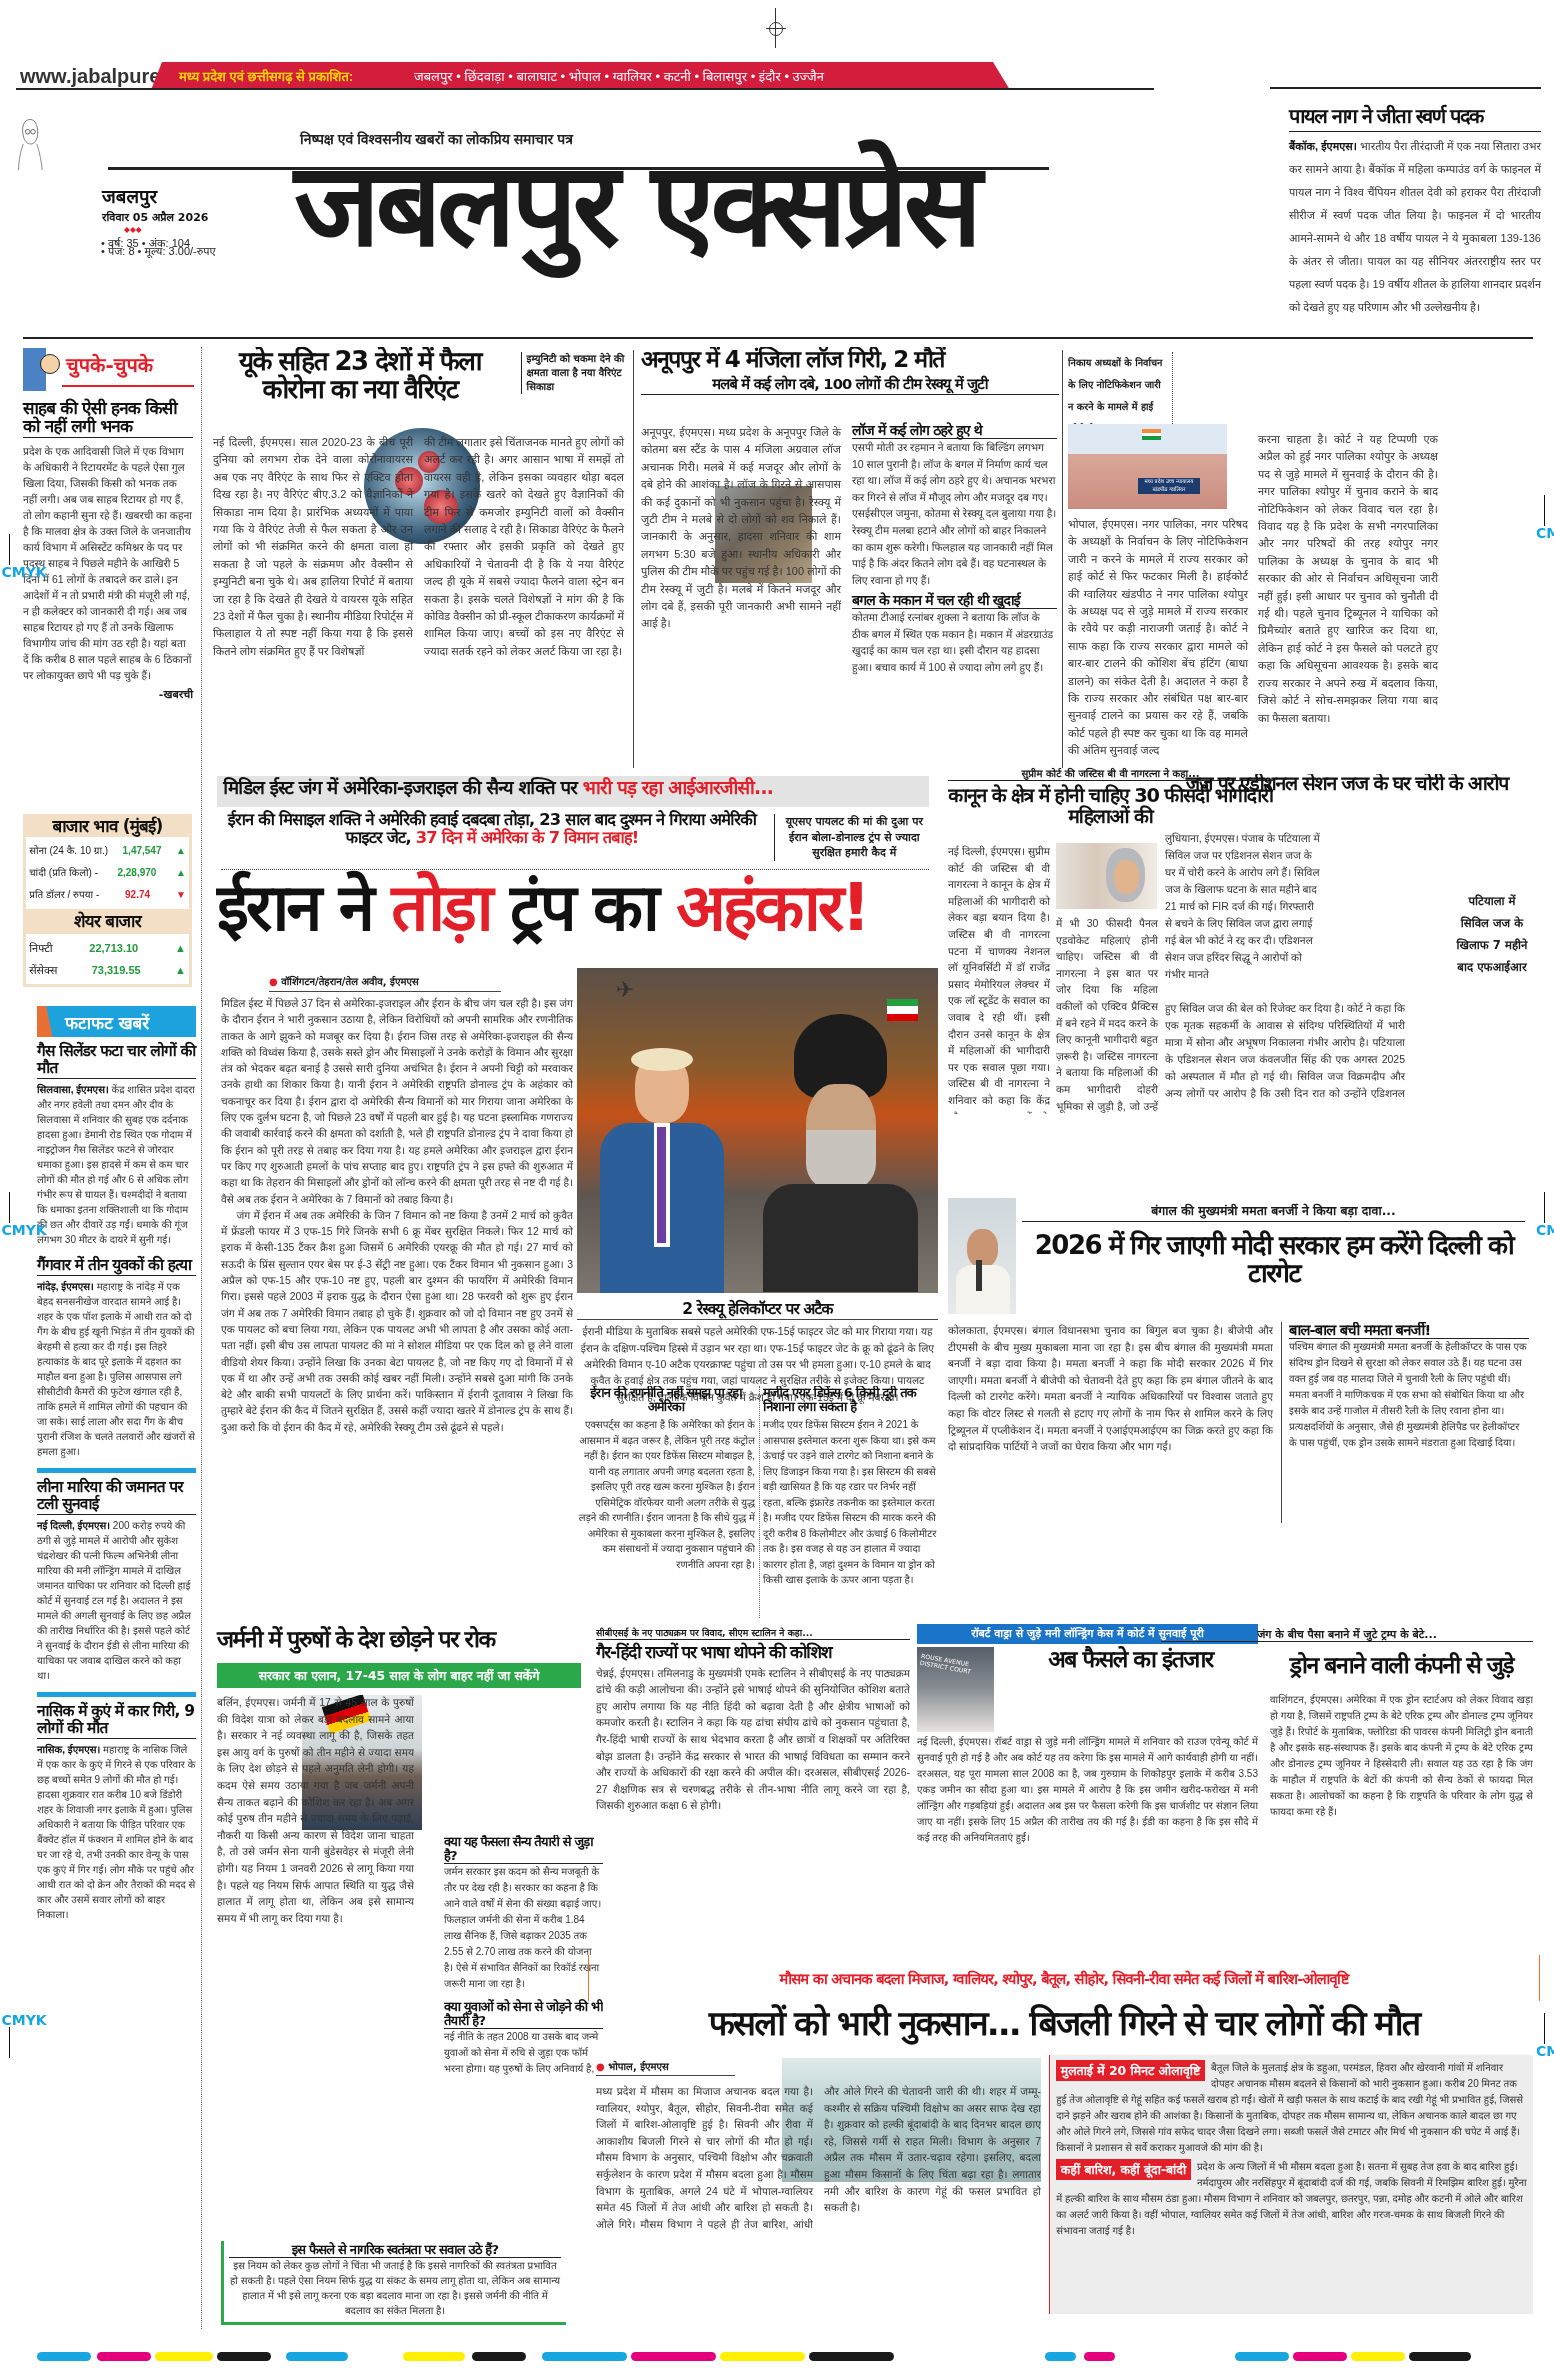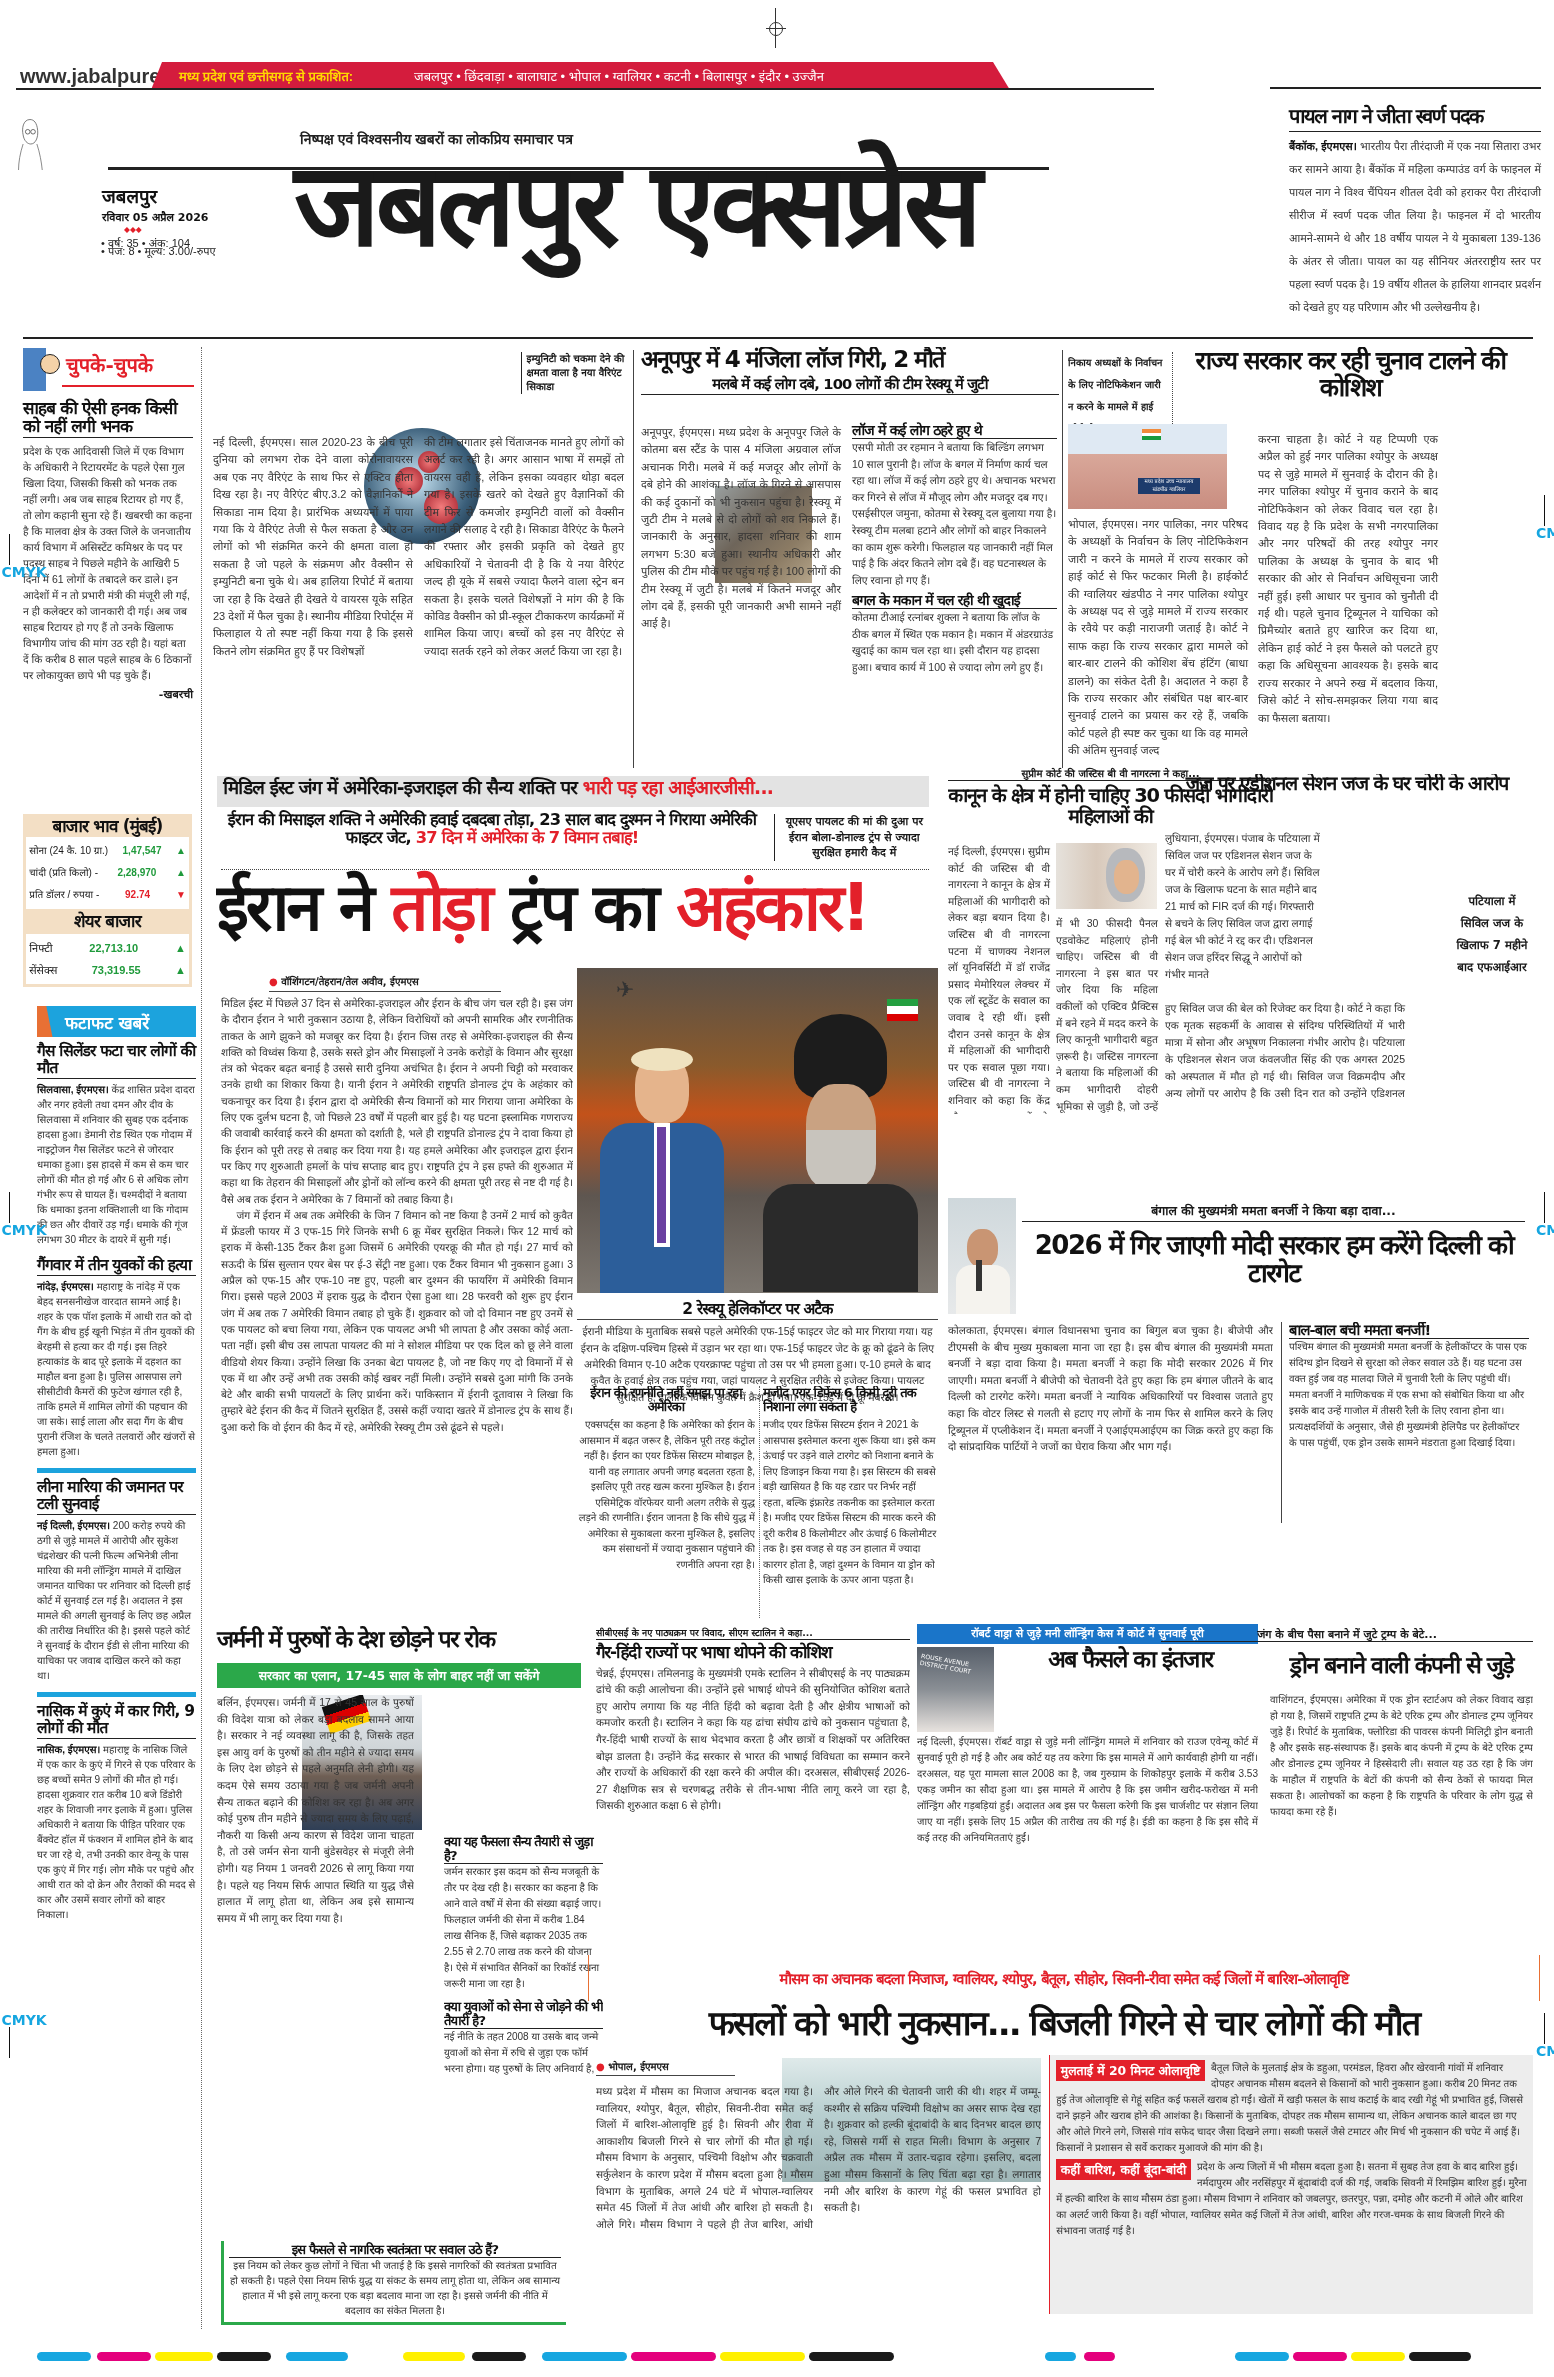--- a/index.html
+++ b/index.html
@@ -135,20 +135,21 @@
   </p>
   <div style="height:4.6px;background:#1ca3dd;margin-top:9.3px;"></div>
   <div class="hl" style="font-size:15.5px;margin-top:6.2px;border-bottom:1.5px solid #222;padding-bottom:1.5px;letter-spacing:-0.8px;">नासिक में कुएं में कार गिरी, 9 लोगों की मौत</div>
   <p class="body-text" style="font-size:10px;line-height:15px;margin-top:3.1px;text-align:left;">
     <span class="dateline">नासिक, ईएमएस।</span>
     <span>महाराष्ट्र के नासिक जिले में एक कार के कुएं में गिरने से एक परिवार के छह बच्चों समेत 9 लोगों की मौत हो गई। हादसा शुक्रवार रात करीब 10 बजे डिंडोरी शहर के शिवाजी नगर इलाके में हुआ। पुलिस अधिकारी ने बताया कि पीड़ित परिवार एक बैंक्वेट हॉल में फंक्शन में शामिल होने के बाद घर जा रहे थे, तभी उनकी कार वेन्यू के पास एक कुएं में गिर गई। लोग मौके पर पहुंचे और आधी रात को दो क्रेन और तैराकों की मदद से कार और उसमें सवार लोगों को बाहर निकाला।</span>
   </p>
 </div>
 
 <div class="abs" style="left:213px;top:347px;width:414px;height:418px;overflow:hidden;">
+  <div class="hl" style="position:absolute;left:0;top:0;width:294px;font-size:26px;text-align:center;">यूके सहित 23 देशों में फैला कोरोना का नया वैरिएंट</div>
   <div style="position:absolute;left:308px;top:4.6px;width:105px;font-size:10px;font-weight:bold;line-height:14px;border-left:1.5px solid #222;padding-left:4.6px;">इम्युनिटी को चकमा देने की क्षमता वाला है नया वैरिएंट सिकाडा</div>
   <div class="img" style="left:151px;top:81px;width:116px;height:116px;border-radius:50%;background:radial-gradient(circle at 45% 45%,#c9e6f5,#3b5f7a 60%,#0c1a28);">
     <div style="position:absolute;left:31px;top:39px;width:28px;height:28px;border-radius:50%;background:radial-gradient(#f27c7c,#a31d2a);"></div>
     <div style="position:absolute;left:60px;top:62px;width:34px;height:34px;border-radius:50%;background:radial-gradient(#f27c7c,#a31d2a);"></div>
     <div style="position:absolute;left:54px;top:23px;width:22px;height:22px;border-radius:50%;background:radial-gradient(#f27c7c,#a31d2a);"></div>
   </div>
   <p class="body-text" style="position:absolute;left:0;top:87px;width:200px;font-size:11px;line-height:17.4px;shape-outside:circle(50%);">नई दिल्ली, ईएमएस। साल 2020-23 के बीच पूरी दुनिया को लगभग रोक देने वाला कोरोनावायरस अब एक नए वैरिएंट के साथ फिर से एक्टिव होता दिख रहा है। नए वैरिएंट बीए.3.2 को वैज्ञानिकों ने सिकाडा नाम दिया है। प्रारंभिक अध्ययनों में पाया गया कि ये वैरिएंट तेजी से फैल सकता है और उन लोगों को भी संक्रमित करने की क्षमता वाला हो सकता है जो पहले के संक्रमण और वैक्सीन से इम्युनिटी बना चुके थे। अब हालिया रिपोर्ट में बताया जा रहा है कि देखते ही देखते ये वायरस यूके सहित 23 देशों में फैल चुका है। स्थानीय मीडिया रिपोर्ट्स में फिलाहाल ये तो स्पष्ट नहीं किया गया है कि इससे कितने लोग संक्रमित हुए हैं पर विशेषज्ञों</p>
   <p class="body-text" style="position:absolute;left:211px;top:87px;width:200px;font-size:11px;line-height:17.4px;">की टीम लगातार इसे चिंताजनक मानते हुए लोगों को अलर्ट कर रही है। अगर आसान भाषा में समझें तो वायरस वही है, लेकिन इसका व्यवहार थोड़ा बदल गया है। इसके खतरे को देखते हुए वैज्ञानिकों की टीम फिर से कमजोर इम्युनिटी वालों को वैक्सीन लगाने की सलाह दे रही है। सिकाडा वैरिएंट के फैलने की रफ्तार और इसकी प्रकृति को देखते हुए अधिकारियों ने चेतावनी दी है कि ये नया वैरिएंट जल्द ही यूके में सबसे ज्यादा फैलने वाला स्ट्रेन बन सकता है। इसके चलते विशेषज्ञों ने मांग की है कि कोविड वैक्सीन को प्री-स्कूल टीकाकरण कार्यक्रमों में शामिल किया जाए। बच्चों को इस नए वैरिएंट से ज्यादा सतर्क रहने को लेकर अलर्ट किया जा रहा है।</p>
 </div>
 <div class="vline" style="left:633px;top:350px;height:418px;"></div>
@@ -162,21 +163,20 @@
     <div class="hl" style="font-size:14px;letter-spacing:-0.8px;border-bottom:0.8px solid #222;">लॉज में कई लोग ठहरे हुए थे</div>
     <p class="body-text" style="font-size:10.5px;line-height:16.6px;text-align:left;">एसपी मोती उर रहमान ने बताया कि बिल्डिंग लगभग 10 साल पुरानी है। लॉज के बगल में निर्माण कार्य चल रहा था। लॉज में कई लोग ठहरे हुए थे। अचानक भरभरा कर गिरने से लॉज में मौजूद लोग और मजदूर दब गए। एसईसीएल जमुना, कोतमा से रेस्क्यू दल बुलाया गया है। रेस्क्यू टीम मलबा हटाने और लोगों को बाहर निकालने का काम शुरू करेगी। फिलहाल यह जानकारी नहीं मिल पाई है कि अंदर कितने लोग दबे हैं। वह घटनास्थल के लिए रवाना हो गए हैं।</p>
     <div class="hl" style="font-size:14px;letter-spacing:-0.8px;border-bottom:0.8px solid #222;margin-top:4.6px;">बगल के मकान में चल रही थी खुदाई</div>
     <p class="body-text" style="font-size:10.5px;line-height:16.6px;text-align:left;">कोतमा टीआई रत्नांबर शुक्ला ने बताया कि लॉज के ठीक बगल में स्थित एक मकान है। मकान में अंडरग्राउंड खुदाई का काम चल रहा था। इसी दौरान यह हादसा हुआ। बचाव कार्य में 100 से ज्यादा लोग लगे हुए हैं।</p>
   </div>
 </div>
 <div class="vline" style="left:1062px;top:350px;height:418px;"></div>
 
 <div class="abs" style="left:1068px;top:347px;width:449px;height:422px;overflow:hidden;">
   <div style="position:absolute;left:0;top:4.6px;width:105px;font-size:9.7px;font-weight:bold;line-height:22px;text-align:left;border-right:0.8px dotted #444;padding-right:3.1px;">निकाय अध्यक्षों के निर्वाचन के लिए नोटिफिकेशन जारी न करने के मामले में हाई कोर्ट बोला...</div>
-  <div class="hl" style="position:absolute;left:116px;top:0;width:333px;font-size:25px;text-align:center;">राज्य सरकार कर रही चुनाव टालने की कोशिश</div>
   <div class="img" style="left:0;top:77px;width:159px;height:85px;background:linear-gradient(#dfe9f3 0,#dfe9f3 35%,#d9a89a 35%,#c98d80 100%);">
     <div style="position:absolute;left:70px;top:54px;width:62px;height:15.5px;background:#1d3b6c;color:#fff;font-size:5.4px;text-align:center;line-height:7.7px;">मध्य प्रदेश उच्च न्यायालय खंडपीठ ग्वालियर</div>
     <div style="position:absolute;left:74px;top:4.6px;width:18.6px;height:11px;background:linear-gradient(#f08a3c 33%,#fff 33%,#fff 66%,#179a3f 66%);"></div>
   </div>
   <p class="body-text" style="position:absolute;left:0;top:169px;width:180px;font-size:11px;line-height:17.4px;">भोपाल, ईएमएस। नगर पालिका, नगर परिषद के अध्यक्षों के निर्वाचन के लिए नोटिफिकेशन जारी न करने के मामले में राज्य सरकार को हाई कोर्ट से फिर फटकार मिली है। हाईकोर्ट की ग्वालियर खंडपीठ ने नगर पालिका श्योपुर के अध्यक्ष पद से जुड़े मामले में राज्य सरकार के रवैये पर कड़ी नाराजगी जताई है। कोर्ट ने साफ कहा कि राज्य सरकार द्वारा मामले को बार-बार टालने की कोशिश बेंच हंटिंग (बाधा डालने) का संकेत देती है। अदालत ने कहा है कि राज्य सरकार और संबंधित पक्ष बार-बार सुनवाई टालने का प्रयास कर रहे हैं, जबकि कोर्ट पहले ही स्पष्ट कर चुका था कि वह मामले की अंतिम सुनवाई जल्द</p>
   <p class="body-text" style="position:absolute;left:190px;top:84px;width:180px;font-size:11px;line-height:17.4px;">करना चाहता है। कोर्ट ने यह टिप्पणी एक अप्रैल को हुई नगर पालिका श्योपुर के अध्यक्ष पद से जुड़े मामले में सुनवाई के दौरान की है। नगर पालिका श्योपुर में चुनाव कराने के बाद नोटिफिकेशन को लेकर विवाद चल रहा है। विवाद यह है कि प्रदेश के सभी नगरपालिका और नगर परिषदों की तरह श्योपुर नगर पालिका के अध्यक्ष के चुनाव के बाद भी सरकार की ओर से निर्वाचन अधिसूचना जारी नहीं हुई। इसी आधार पर चुनाव को चुनौती दी गई थी। पहले चुनाव ट्रिब्यूनल ने याचिका को प्रिमैच्योर बताते हुए खारिज कर दिया था, लेकिन हाई कोर्ट ने इस फैसले को पलटते हुए कहा कि अधिसूचना आवश्यक है। इसके बाद राज्य सरकार ने अपने रुख में बदलाव किया, जिसे कोर्ट ने सोच-समझकर लिया गया बाद का फैसला बताया।</p>
 </div>
 
 <div class="abs" style="left:217px;top:776px;width:712px;height:31px;background:#e3e3e3;padding:1.5px 6.2px;">
   <span class="hl" style="font-size:18.6px;letter-spacing:-0.8px;">मिडिल ईस्ट जंग में अमेरिका-इजराइल की सैन्य शक्ति पर </span><span class="hl red" style="font-size:18.6px;letter-spacing:-0.8px;color:#e3202a;">भारी पड़ रहा आईआरजीसी...</span>

